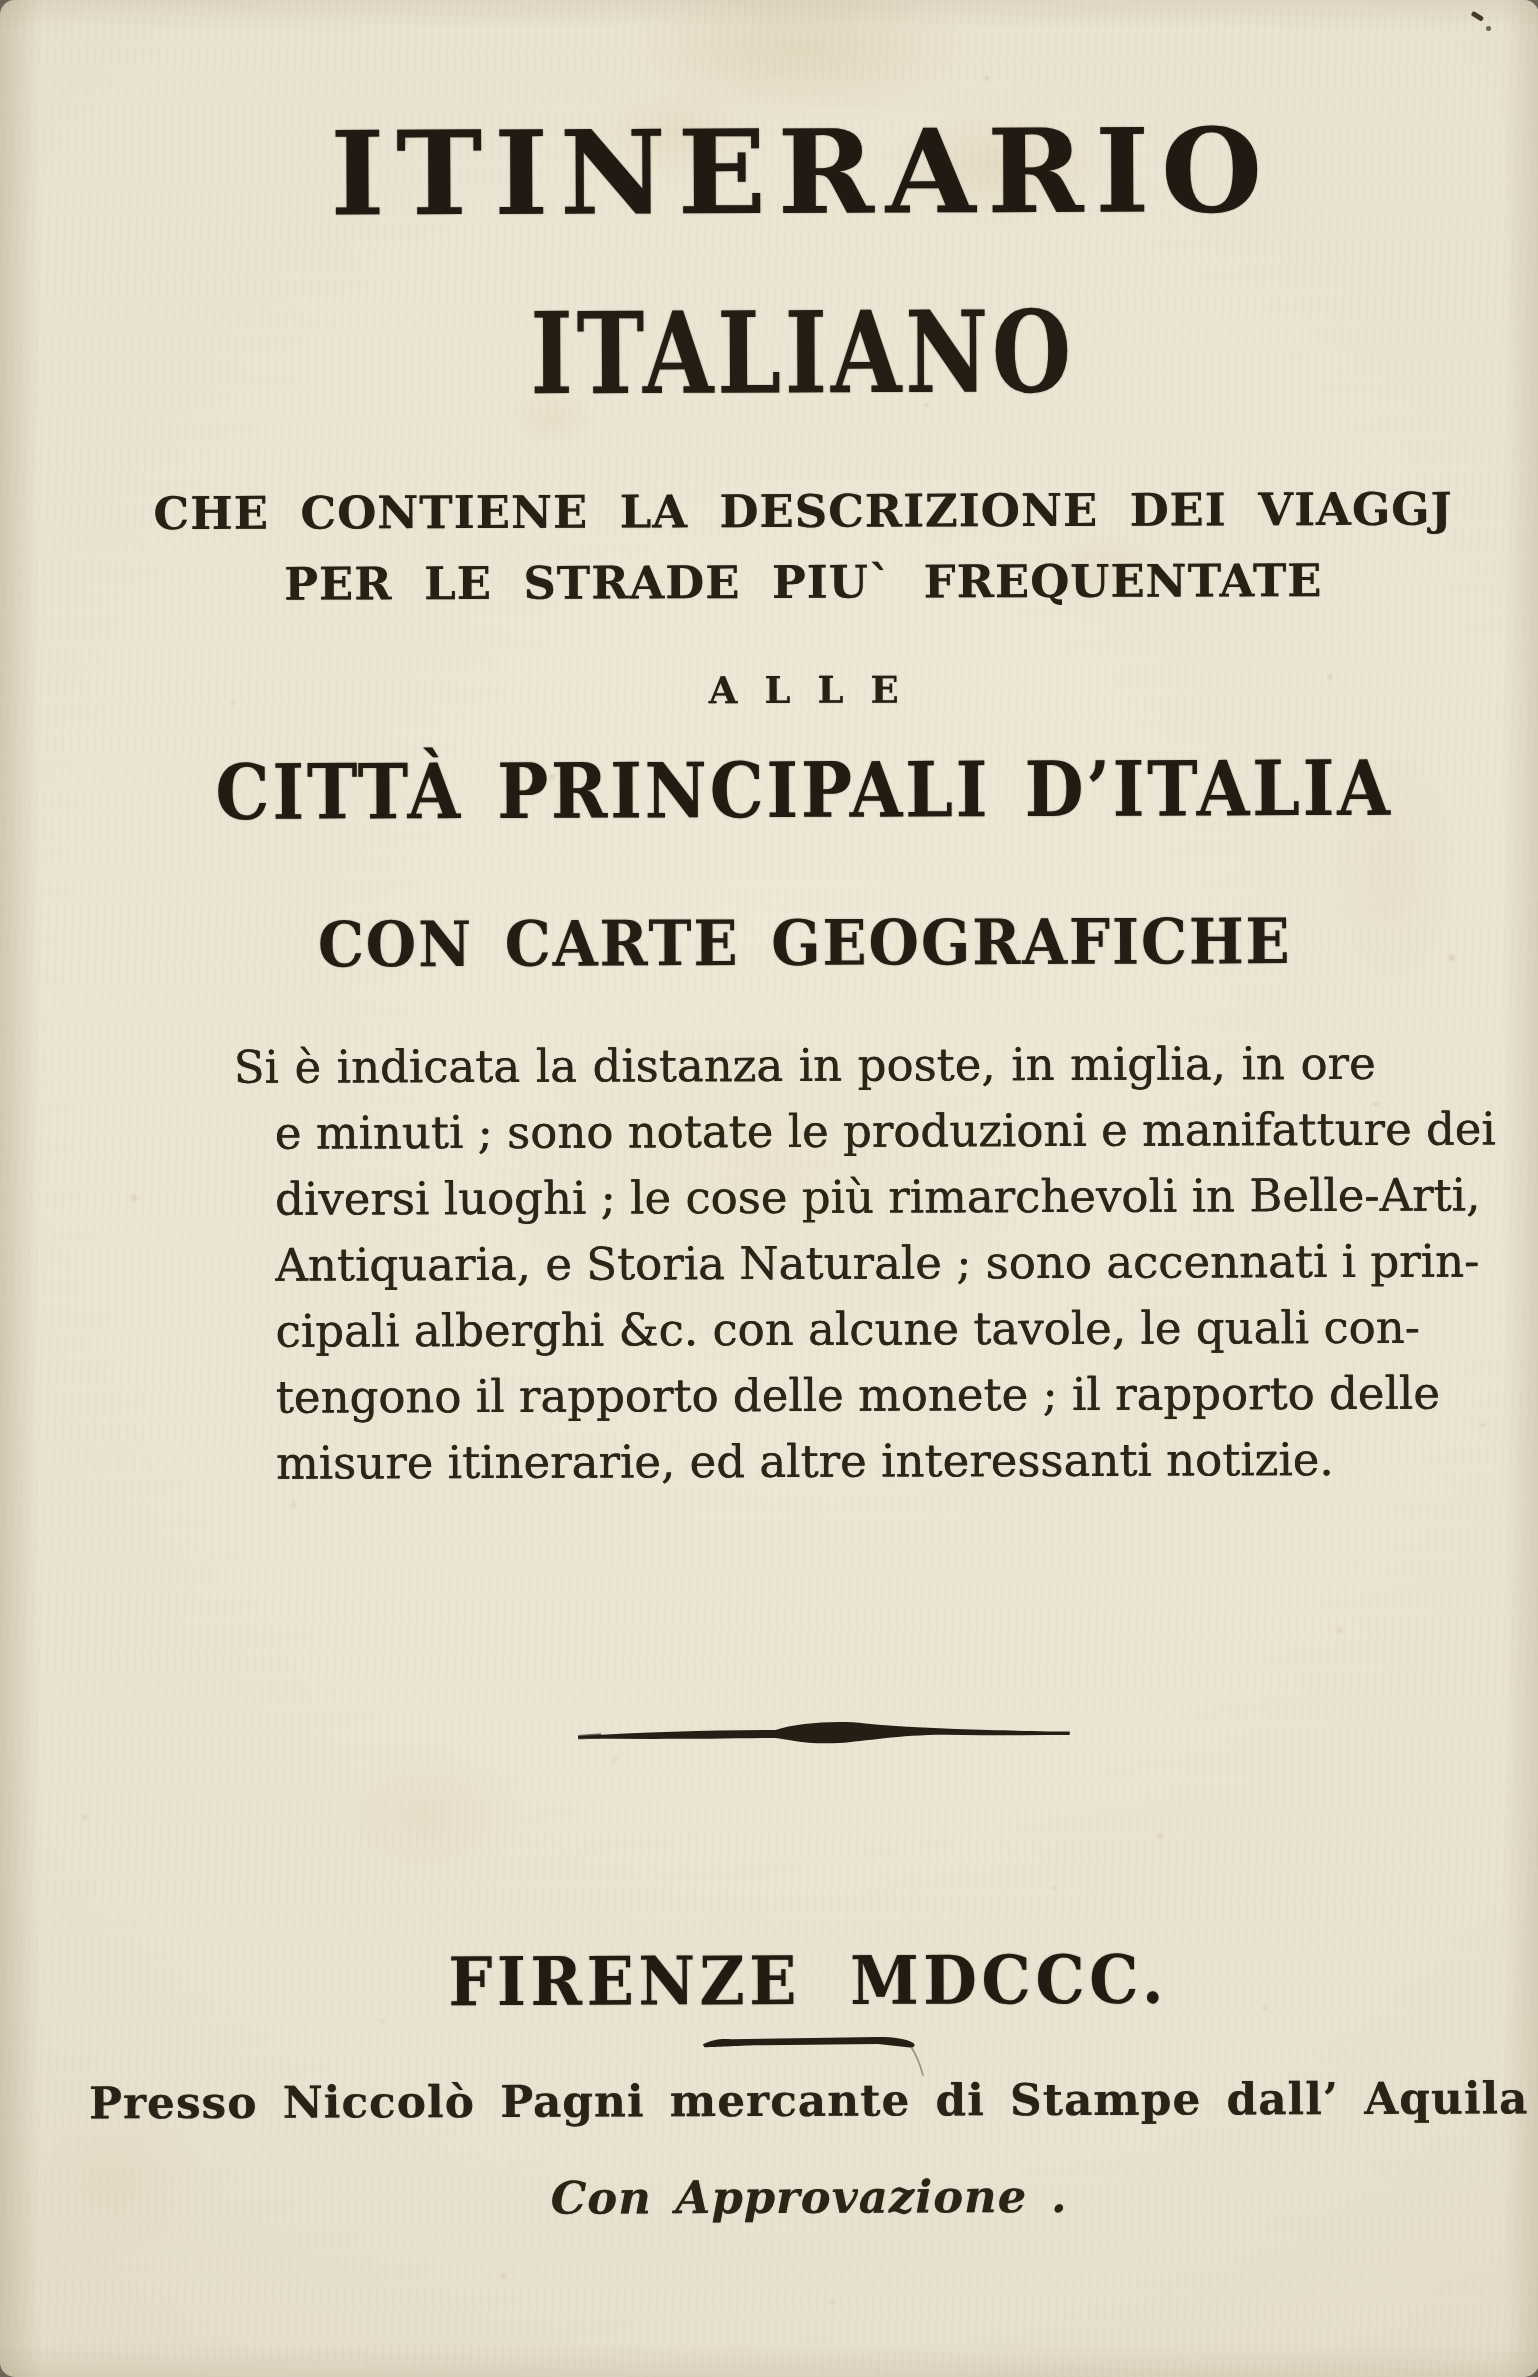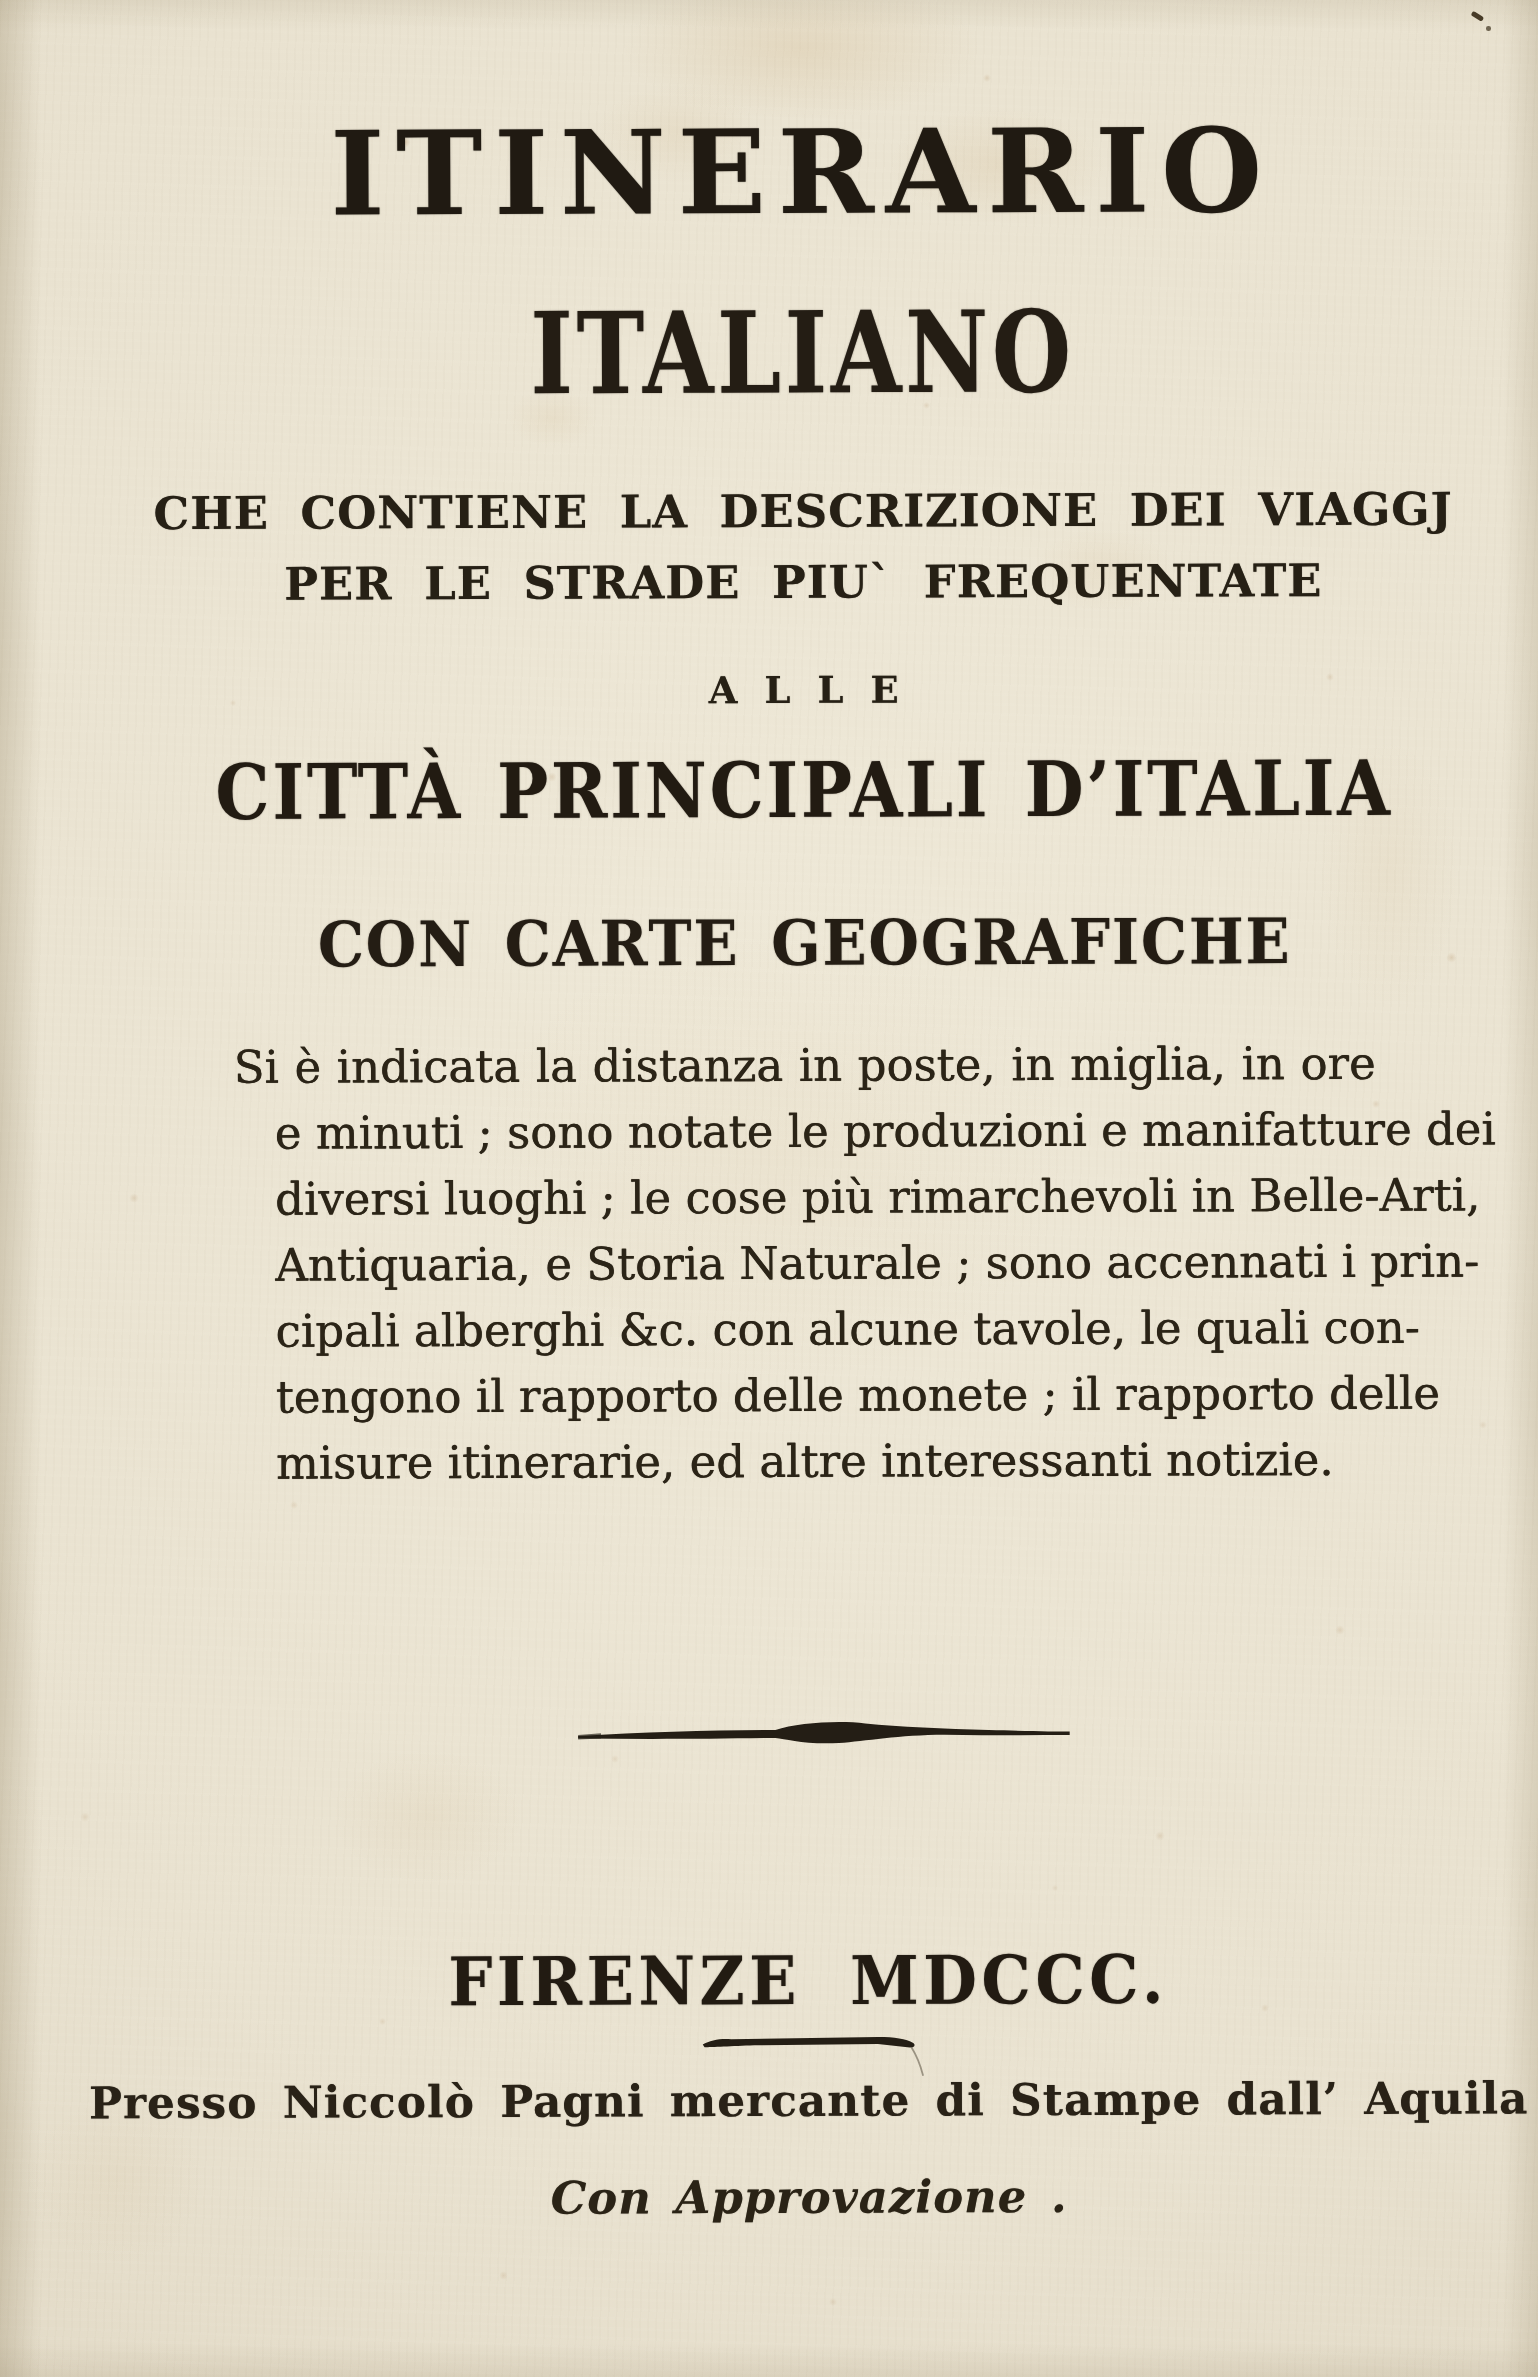--- a/index.html
+++ b/index.html
@@ -5,20 +5,21 @@
   html,body{margin:0;padding:0;background:#6b655a;}
   .page{
     position:relative;
     width:1539px;height:2377px;
     margin:0 auto;
     overflow:hidden;
     font-family:"DejaVu Serif","Liberation Serif",serif;
     color:#2b2417;
     background:
       radial-gradient(120% 90% at 52% 42%, #eee8d7 0%, #e9e2d0 55%, #ddd4bf 100%);
+    border-radius: 15px;
   }
   
   .page::before{
     content:"";position:absolute;inset:0;z-index:3;pointer-events:none;
     background:
       linear-gradient(90deg,  rgba(140,125,92,.26), rgba(140,125,92,0) 41px),
       linear-gradient(270deg, rgba(140,125,92,.20), rgba(140,125,92,0) 36px),
       linear-gradient(180deg, rgba(140,125,92,.12), rgba(140,125,92,0) 30px),
       linear-gradient(0deg,   rgba(140,125,92,.14), rgba(140,125,92,0) 34px);
   }

